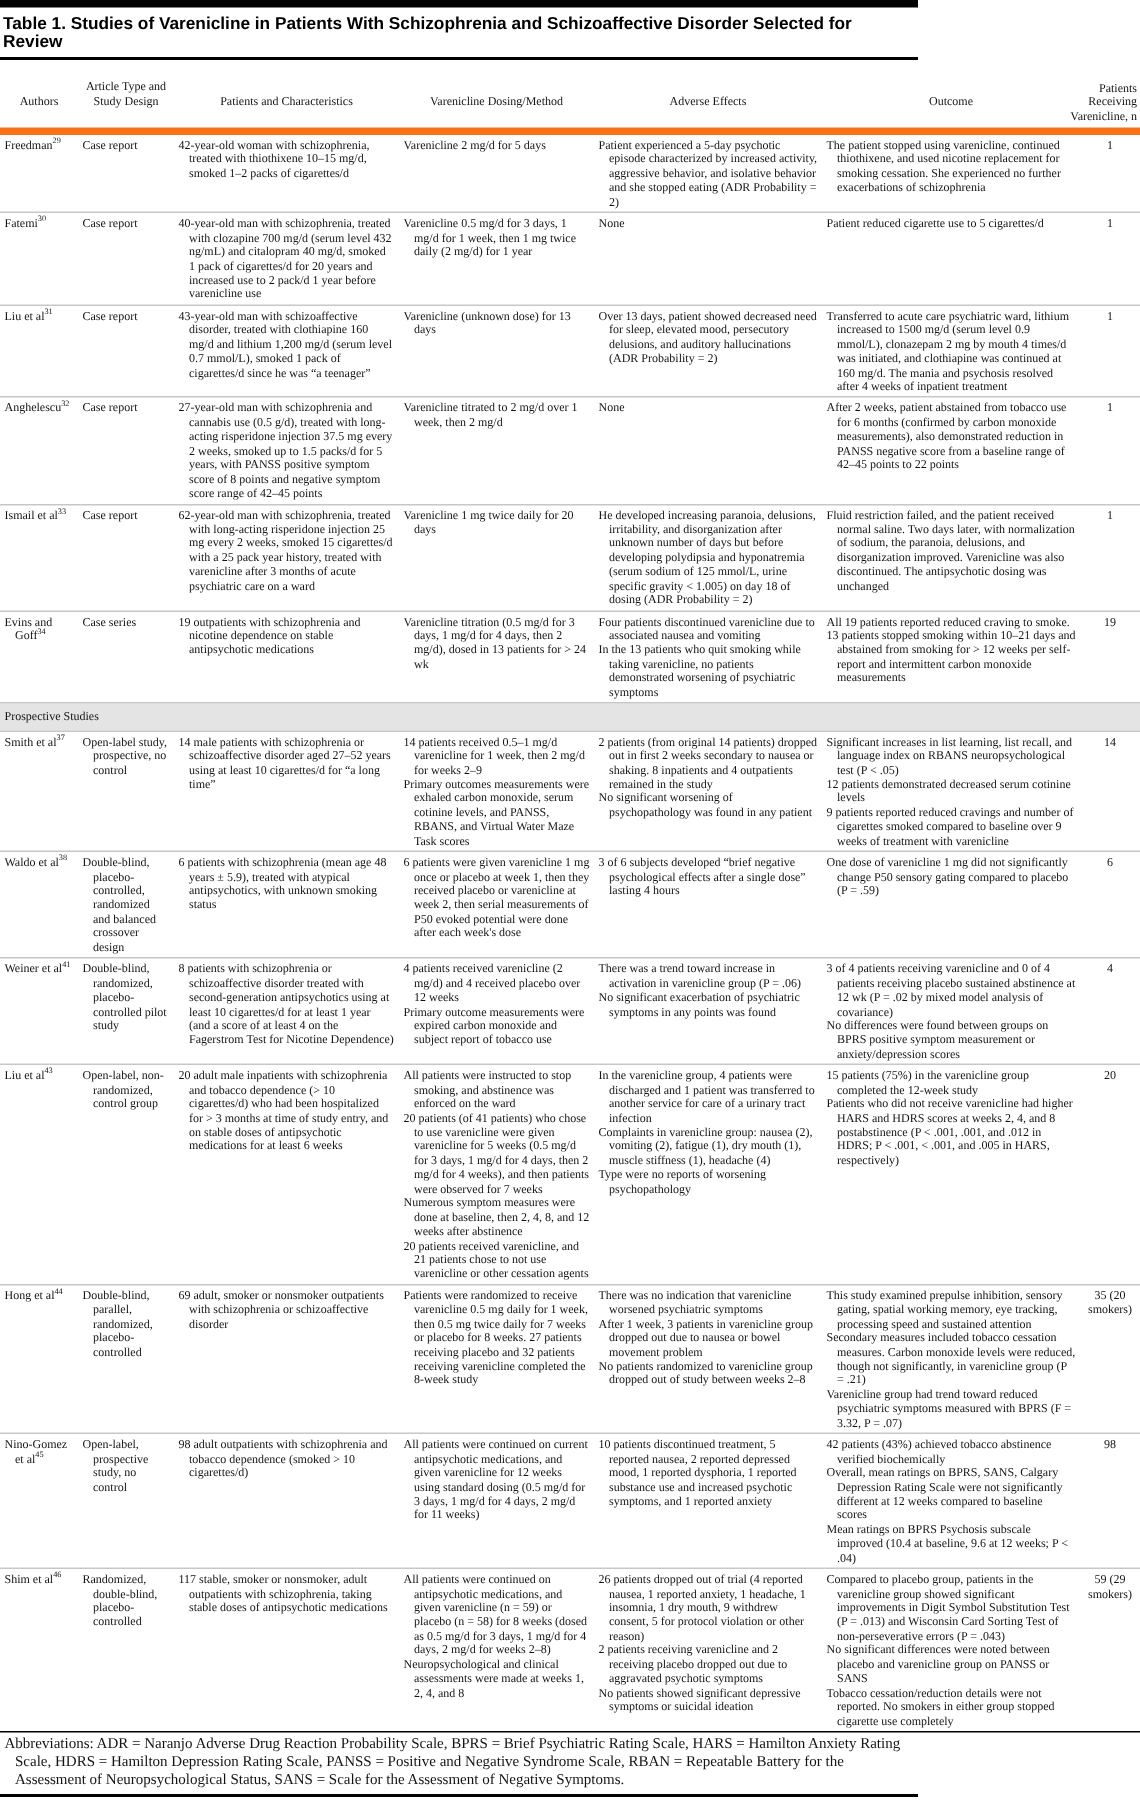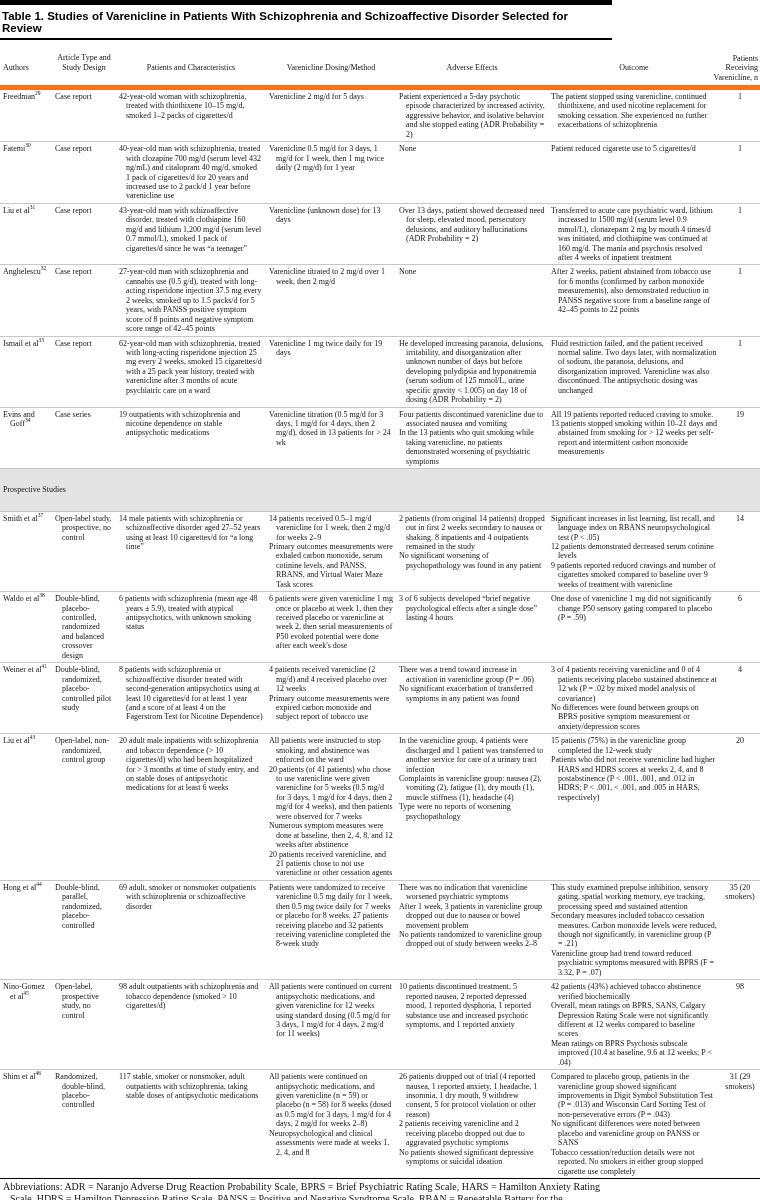--- a/index.html
+++ b/index.html
@@ -37,40 +37,40 @@
   thead th {
     font-weight:normal;
     vertical-align:bottom;
     text-align:center;
     padding:2px 3px 13px 3px;
     height:30px;
     border-bottom:5px solid #f97316;
     font-size:8px;
     margin-top:24px;
   }
-  thead th.h-authors { text-align:left; }
+  thead th.h-authors { text-align:center; }
   thead th.h-n { position:relative; }
   .n-header {
     position:absolute;
     right:2px;
     bottom:3px;
     width:120px;
     text-align:right;
     line-height:1.18;
     white-space:nowrap;
   }
   tbody td {
     vertical-align:top;
     padding:2px 3px;
     border-top:1px solid #c7c7c7;
   }
   tbody tr:first-child td { border-top:none; }
   tr.section-row td {
     background:#e4e4e4;
-    padding:16px 3px;
+    padding:4px 3px;
     font-size:8px;
   }
   td p, .footnote {
     margin:0;
     padding-left:7px;
     text-indent:-7px;
   }
   td.n-cell { text-align:center; padding-left:1px; padding-right:1px; }
   sup { font-size:5.5px; vertical-align:super; line-height:0; }
   .footnote {
@@ -206,21 +206,21 @@
           <td>
             <p>Ismail et al<sup>33</sup></p>
           </td>
           <td>
             <p>Case report</p>
           </td>
           <td>
             <p>62-year-old man with schizophrenia, treated with long-acting risperidone injection 25 mg every 2 weeks, smoked 15 cigarettes/d with a 25 pack year history, treated with varenicline after 3 months of acute psychiatric care on a ward</p>
           </td>
           <td>
-            <p>Varenicline 1 mg twice daily for 19 days</p>
+            <p>Varenicline 1 mg twice daily for 20 days</p>
           </td>
           <td>
             <p>He developed increasing paranoia, delusions, irritability, and disorganization after unknown number of days but before developing polydipsia and hyponatremia (serum sodium of 125 mmol/L, urine specific gravity &lt; 1.005) on day 18 of dosing (ADR Probability = 2)</p>
           </td>
           <td>
             <p>Fluid restriction failed, and the patient received normal saline. Two days later, with normalization of sodium, the paranoia, delusions, and disorganization improved. Varenicline was also discontinued. The antipsychotic dosing was unchanged</p>
           </td>
           <td class="n-cell">1</td>
         </tr>
         <tr>
@@ -304,21 +304,21 @@
           </td>
           <td>
             <p>8 patients with schizophrenia or schizoaffective disorder treated with second-generation antipsychotics using at least 10 cigarettes/d for at least 1 year (and a score of at least 4 on the Fagerstrom Test for Nicotine Dependence)</p>
           </td>
           <td>
             <p>4 patients received varenicline (2 mg/d) and 4 received placebo over 12 weeks</p>
             <p>Primary outcome measurements were expired carbon monoxide and subject report of tobacco use</p>
           </td>
           <td>
             <p>There was a trend toward increase in activation in varenicline group (P = .06)</p>
-            <p>No significant exacerbation of transferred symptoms in any patient was found</p>
+            <p>No significant exacerbation of psychiatric symptoms in any points was found</p>
           </td>
           <td>
             <p>3 of 4 patients receiving varenicline and 0 of 4 patients receiving placebo sustained abstinence at 12 wk (P = .02 by mixed model analysis of covariance)</p>
             <p>No differences were found between groups on BPRS positive symptom measurement or anxiety/depression scores</p>
           </td>
           <td class="n-cell">4</td>
         </tr>
         <tr>
           <td>
             <p>Liu et al<sup>43</sup></p>
@@ -411,20 +411,20 @@
           <td>
             <p>26 patients dropped out of trial (4 reported nausea, 1 reported anxiety, 1 headache, 1 insomnia, 1 dry mouth, 9 withdrew consent, 5 for protocol violation or other reason)</p>
             <p>2 patients receiving varenicline and 2 receiving placebo dropped out due to aggravated psychotic symptoms</p>
             <p>No patients showed significant depressive symptoms or suicidal ideation</p>
           </td>
           <td>
             <p>Compared to placebo group, patients in the varenicline group showed significant improvements in Digit Symbol Substitution Test (P = .013) and Wisconsin Card Sorting Test of non-perseverative errors (P = .043)</p>
             <p>No significant differences were noted between placebo and varenicline group on PANSS or SANS</p>
             <p>Tobacco cessation/reduction details were not reported. No smokers in either group stopped cigarette use completely</p>
           </td>
-          <td class="n-cell">31 (29 smokers)</td>
+          <td class="n-cell">59 (29 smokers)</td>
         </tr>
       </tbody>
   </table>
 
   <p class="footnote">Abbreviations: ADR = Naranjo Adverse Drug Reaction Probability Scale, BPRS = Brief Psychiatric Rating Scale, HARS = Hamilton Anxiety Rating Scale, HDRS = Hamilton Depression Rating Scale, PANSS = Positive and Negative Syndrome Scale, RBAN = Repeatable Battery for the Assessment of Neuropsychological Status, SANS = Scale for the Assessment of Negative Symptoms.</p>
   <div class="bottom-bar"></div>
 </div>
 
 </body></html>

